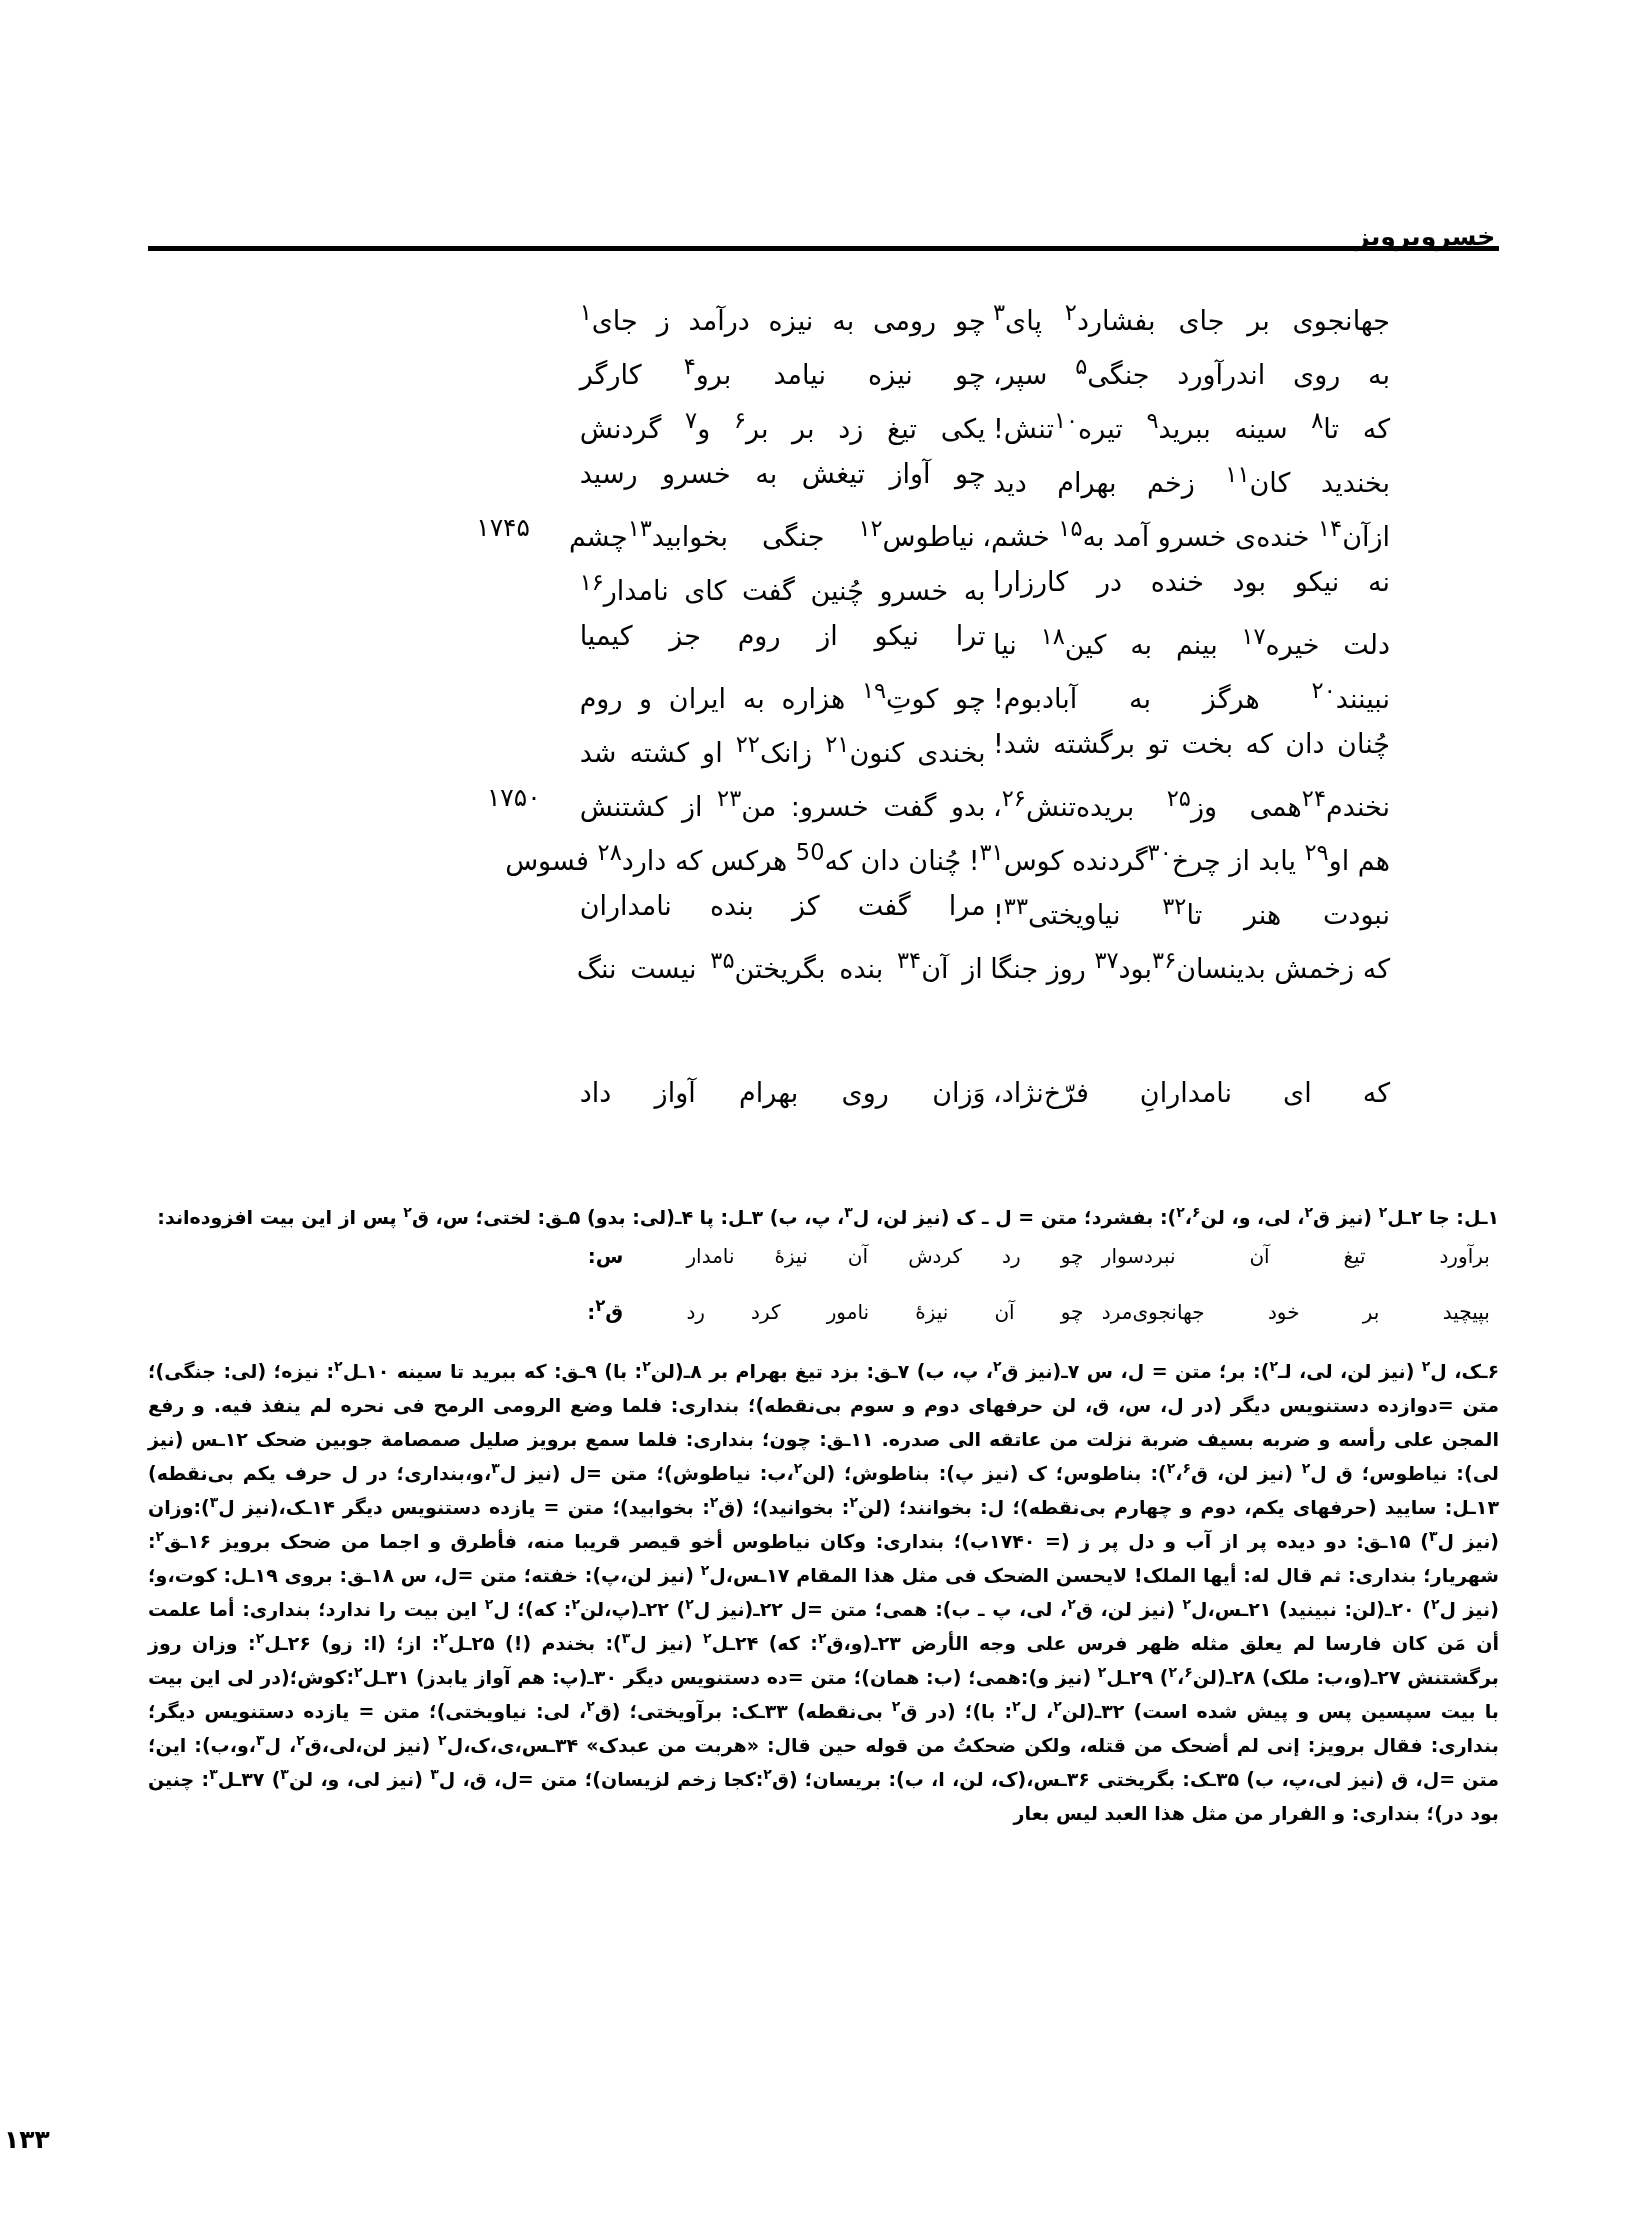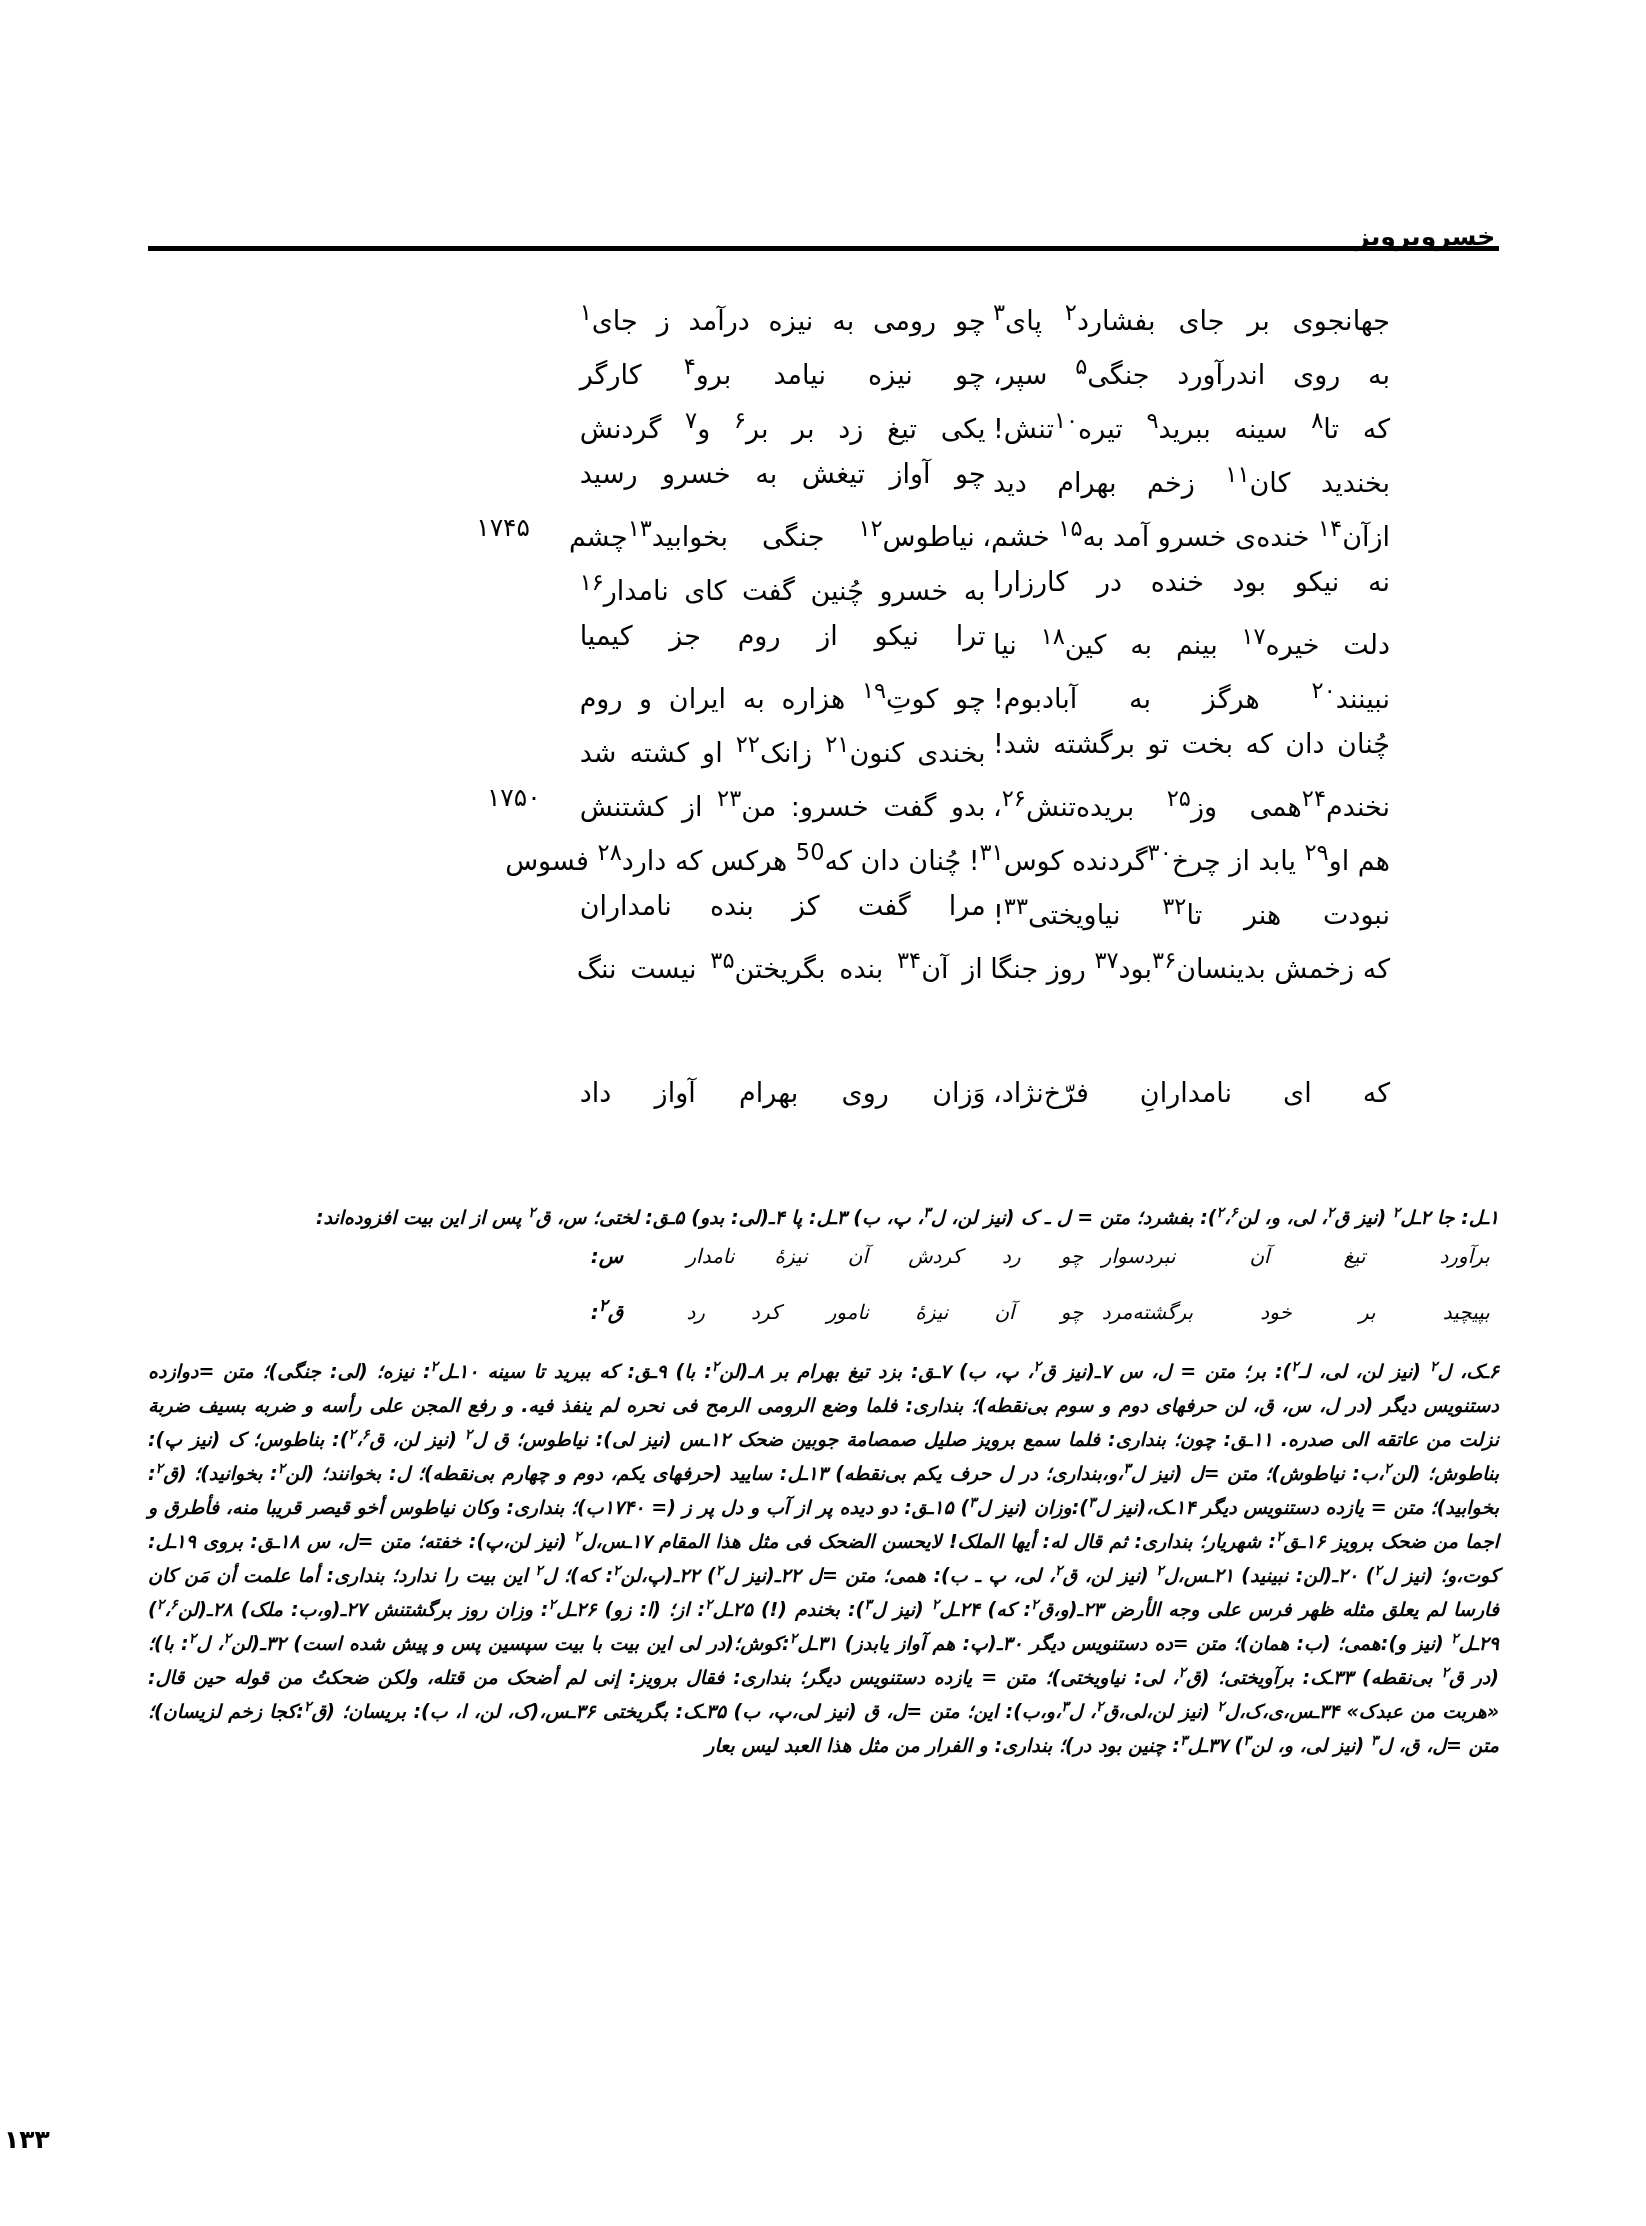--- a/index.html
+++ b/index.html
@@ -97,21 +97,20 @@
   }
   .single-verse-block .verse-row { height: 57px; }
 
   
   .apparatus {
     position: absolute;
     top: 1200px;
     right: 148px;
     left: 148px;
     direction: rtl;
-    font-style: italic;
   }
   .app-para {
     font-size: 19px;
     line-height: 35px;
     text-align: justify;
     text-align-last: right;
     font-weight: bold;
     letter-spacing: -0.2px;
     margin: 0 0 1.8px 0;
   }
@@ -251,21 +250,21 @@
     <div>
         <p class="app-para">۱ـل: جا   ۲ـل<sup>۲</sup> (نیز ق<sup>۲</sup>، لی، و، لن<sup>۲</sup>،<sup>۶</sup>): بفشرد؛ متن = ل ـ ک (نیز لن، ل<sup>۳</sup>، پ، ب)   ۳ـل: پا   ۴ـ(لی: بدو)   ۵ـق: لختی؛ س، ق<sup>۲</sup> پس از این بیت افزوده‌اند:</p>
       </div>
     <div class="insert-block">
         <div class="insert-row">
           <div class="insert-hemi second">برآورد تیغ آن نبردسوار</div>
           <div class="insert-hemi">چو رد کردش آن نیزهٔ نامدار</div>
           <div class="insert-sigil">س:</div>
         </div>
         <div class="insert-row">
-          <div class="insert-hemi second">بپیچید بر خود برگشته‌مرد</div>
+          <div class="insert-hemi second">بپیچید بر خود جهانجوی‌مرد</div>
           <div class="insert-hemi">چو آن نیزهٔ نامور کرد رد</div>
           <div class="insert-sigil">ق<sup>۲</sup>:</div>
         </div>
       </div>
     <div>
         <p class="app-para tight">۶ـک، ل<sup>۲</sup> (نیز لن، لی، لـ<sup>۲</sup>): بر؛ متن = ل، س   ۷ـ(نیز ق<sup>۲</sup>، پ، ب)   ۷ـق: بزد تیغ بهرام بر   ۸ـ(لن<sup>۲</sup>: با)   ۹ـق: که ببرید تا سینه   ۱۰ـل<sup>۲</sup>: نیزه؛ (لی: جنگی)؛ متن =دوازده دستنویس دیگر (در ل، س، ق، لن حرفهای دوم و سوم بی‌نقطه)؛ بنداری: فلما وضع الرومی الرمح فی نحره لم ینفذ فیه. و رفع المجن علی رأسه و ضربه بسیف ضربة نزلت من عاتقه الی صدره.   ۱۱ـق: چون؛ بنداری: فلما سمع برویز صلیل صمصامة جوبین ضحک   ۱۲ـس (نیز لی): نیاطوس؛ ق ل<sup>۲</sup> (نیز لن، ق<sup>۲</sup>،<sup>۶</sup>): بناطوس؛ ک (نیز پ): بناطوش؛ (لن<sup>۲</sup>،ب: نیاطوش)؛ متن =ل (نیز ل<sup>۳</sup>،و،بنداری؛ در ل حرف یکم بی‌نقطه)   ۱۳ـل: سایید (حرفهای یکم، دوم و چهارم بی‌نقطه)؛ ل: بخوانند؛ (لن<sup>۲</sup>: بخوانید)؛ (ق<sup>۲</sup>: بخوابید)؛ متن = یازده دستنویس دیگر   ۱۴ـک،(نیز ل<sup>۳</sup>):وزان (نیز ل<sup>۳</sup>)   ۱۵ـق: دو دیده پر از آب و دل پر ز (= ۱۷۴۰ب)؛ بنداری: وکان نیاطوس أخو قیصر قریبا منه، فأطرق و اجما من ضحک برویز   ۱۶ـق<sup>۲</sup>: شهریار؛ بنداری: ثم قال له: أیها الملک! لایحسن الضحک فی مثل هذا المقام   ۱۷ـس،ل<sup>۲</sup> (نیز لن،پ): خفته؛ متن =ل، س   ۱۸ـق: بروی   ۱۹ـل: کوت،و؛ (نیز ل<sup>۲</sup>)   ۲۰ـ(لن: نبینید)   ۲۱ـس،ل<sup>۲</sup> (نیز لن، ق<sup>۲</sup>، لی، پ ـ ب): همی؛ متن =ل   ۲۲ـ(نیز ل<sup>۲</sup>)   ۲۲ـ(پ،لن<sup>۲</sup>: که)؛ ل<sup>۲</sup> این بیت را ندارد؛ بنداری: أما علمت أن مَن کان فارسا لم یعلق مثله ظهر فرس علی وجه الأرض   ۲۳ـ(و،ق<sup>۲</sup>: که)   ۲۴ـل<sup>۲</sup> (نیز ل<sup>۳</sup>): بخندم (!)   ۲۵ـل<sup>۲</sup>: از؛ (ا: زو)   ۲۶ـل<sup>۲</sup>: وزان روز برگشتنش   ۲۷ـ(و،ب: ملک)   ۲۸ـ(لن<sup>۲</sup>،<sup>۶</sup>)   ۲۹ـل<sup>۲</sup> (نیز و):همی؛ (ب: همان)؛ متن =ده دستنویس دیگر   ۳۰ـ(پ: هم آواز یابدز)   ۳۱ـل<sup>۲</sup>:کوش؛(در لی این بیت با بیت سپسین پس و پیش شده است)   ۳۲ـ(لن<sup>۲</sup>، ل<sup>۲</sup>: با)؛ (در ق<sup>۲</sup> بی‌نقطه)   ۳۳ـک: برآویختی؛ (ق<sup>۲</sup>، لی: نیاویختی)؛ متن = یازده دستنویس دیگر؛ بنداری: فقال برویز: إنی لم أضحک من قتله، ولکن ضحکتُ من قوله حین قال: «هربت من عبدک»   ۳۴ـس،ی،ک،ل<sup>۲</sup> (نیز لن،لی،ق<sup>۲</sup>، ل<sup>۳</sup>،و،ب): این؛ متن =ل، ق (نیز لی،پ، ب)   ۳۵ـک: بگریختی   ۳۶ـس،(ک، لن، ا، ب): بریسان؛ (ق<sup>۲</sup>:کجا زخم لزیسان)؛ متن =ل، ق، ل<sup>۳</sup> (نیز لی، و، لن<sup>۳</sup>)   ۳۷ـل<sup>۳</sup>: چنین بود در)؛ بنداری: و الفرار من مثل هذا العبد لیس بعار</p>
       </div>
   </div>
 
   <div class="folio">۱۳۳</div>

